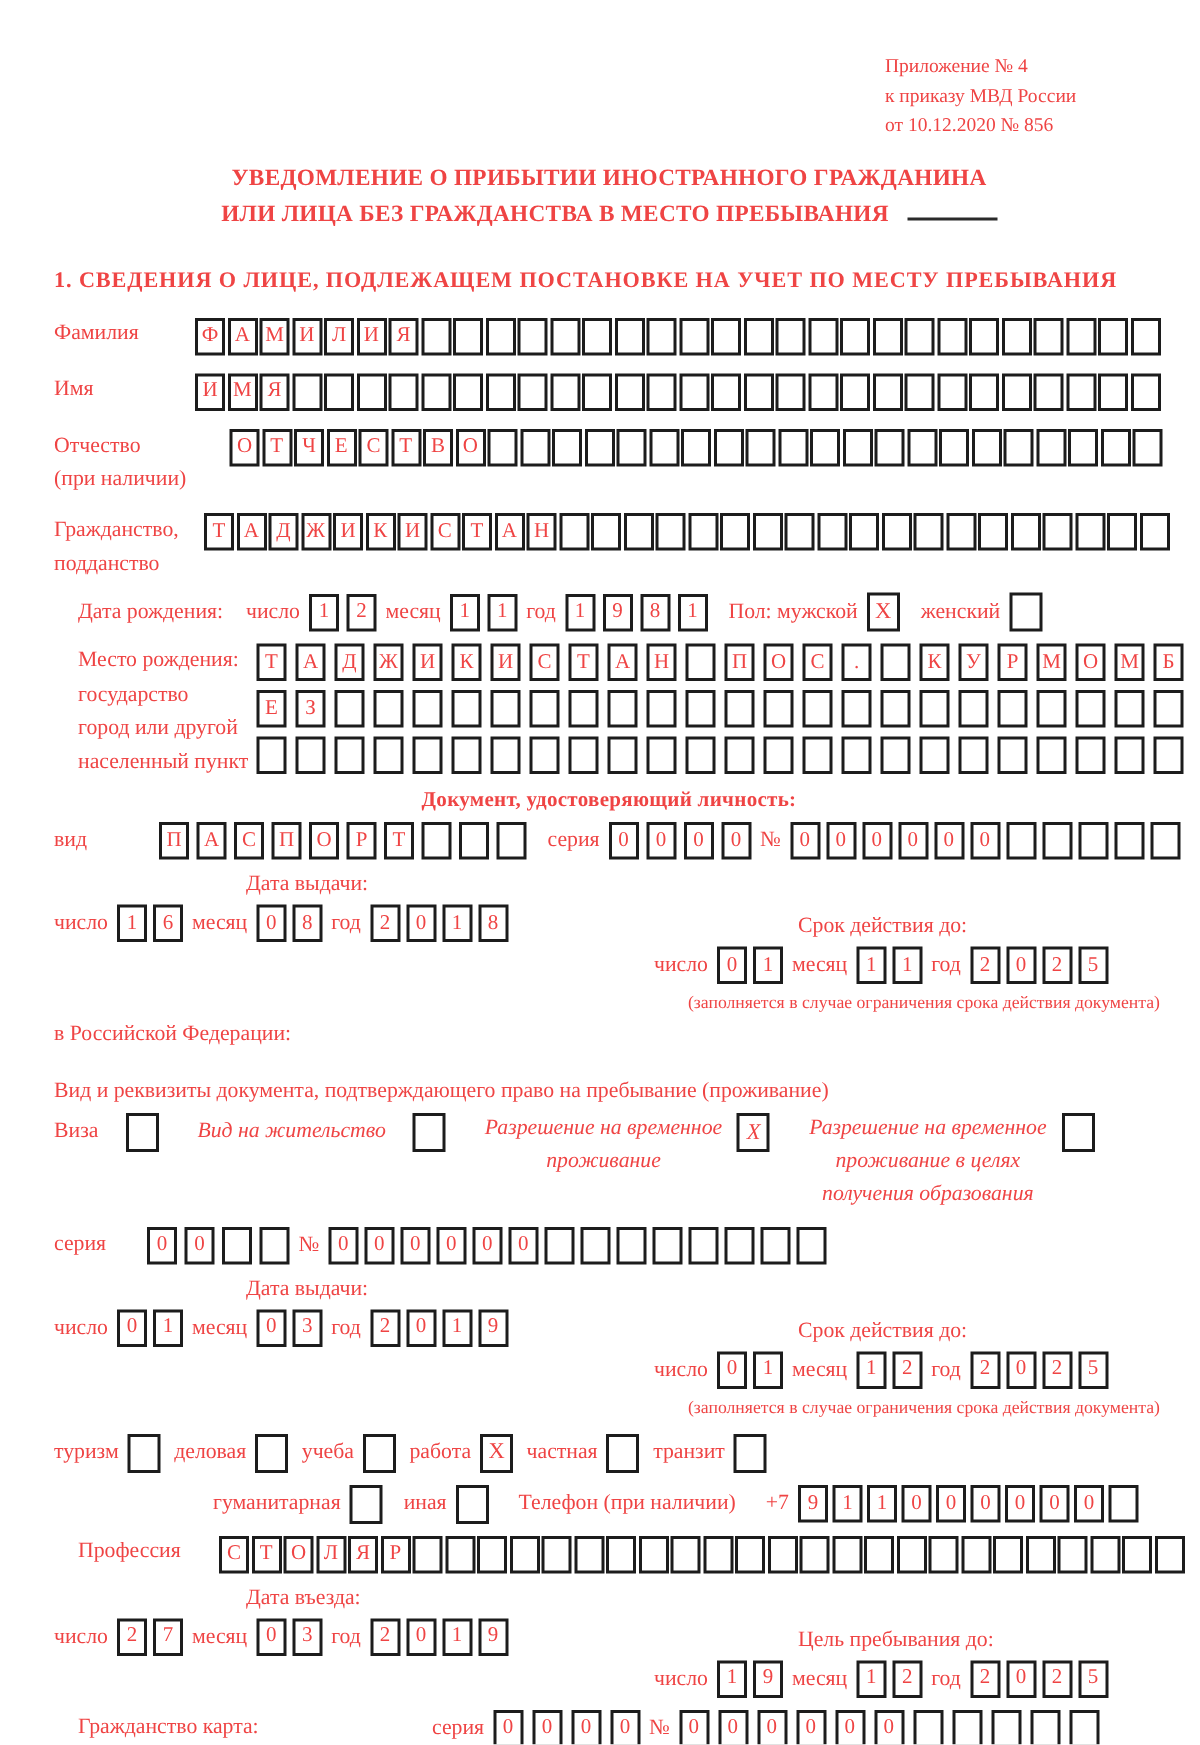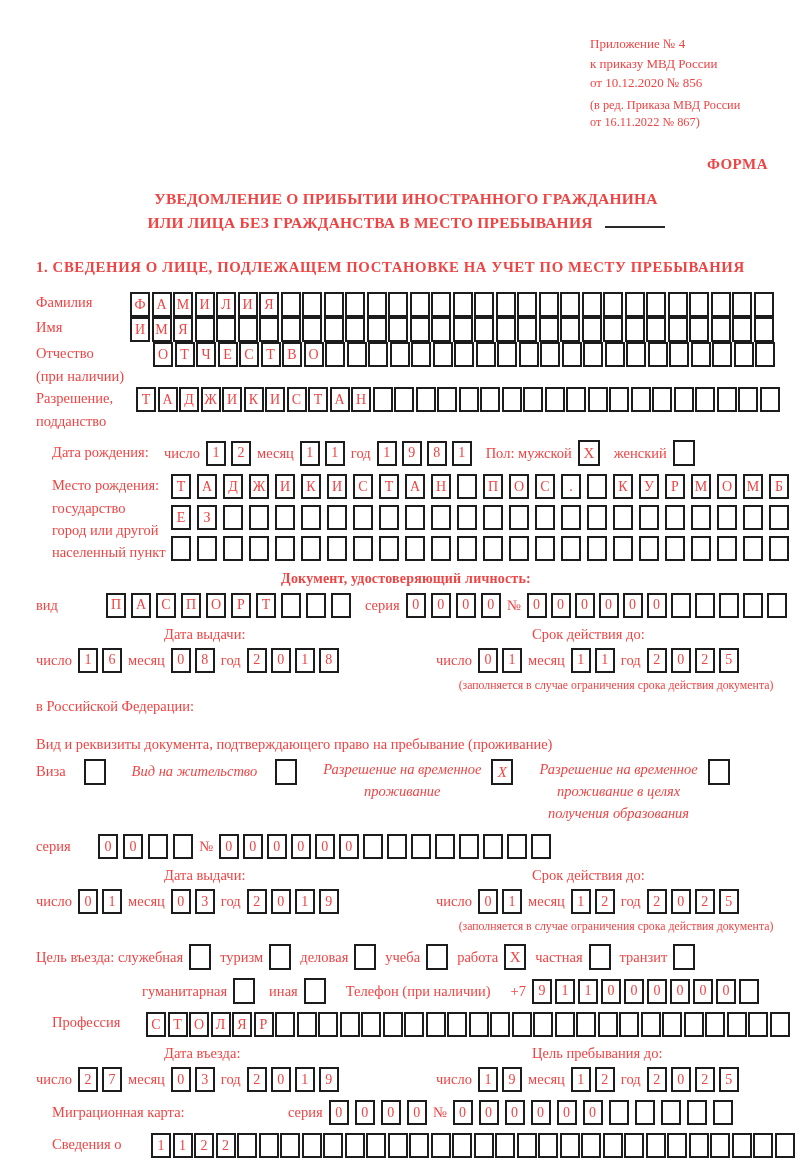--- a/index.html
+++ b/index.html
@@ -10,21 +10,21 @@
     padding:34px 24px 0 36px;
   }
   
   .appendix{width:186px;margin-left:auto;font-size:13px;line-height:1.5;}
   .amend{margin-top:4px;font-size:12.3px;line-height:1.45;}
   .forma{text-align:right;font-weight:bold;font-size:15px;margin-top:24px;padding-right:8px;letter-spacing:.5px;}
   .title{font-weight:bold;text-align:center;font-size:15.5px;margin-top:14px;line-height:1.55;letter-spacing:.2px;}
   .blank{display:inline-block;width:60px;border-bottom:2.5px solid #2a2a2a;margin-left:12px;vertical-align:baseline;}
   .sec1{font-weight:bold;font-size:14.8px;margin-top:24px;letter-spacing:.6px;white-space:nowrap;}
   
-  .frow{display:flex;align-items:flex-start;margin-top:0;}
+  .frow{display:flex;align-items:flex-start;margin-top:12px;}
   .aic{align-items:center;}
   .flabel{font-size:14.5px;line-height:1.5;flex:none;}
   .w70{width:70px;} .w94{width:94px;} .w100{width:100px;} .w117{width:117px;} .w119{width:119px;} .w99{width:99px;} .w230{width:230px;}
   .lbl2{line-height:1.55;}
   
   .cells{display:flex;flex:none;}
   .cell{
     width:20px;height:25px;box-sizing:border-box;border:2px solid #1c1c1c;background:#fff;
     display:flex;align-items:center;justify-content:center;font-size:14px;flex:none;
   }
@@ -38,21 +38,21 @@
   }
   .dlbl{font-size:14.5px;margin:0 6px;flex:none;}
   .ml0{margin-left:0;} .ml14{margin-left:14px;} .ml20{margin-left:20px;}
   
   .dual{margin-top:8px;}
   .dualcols{display:flex;align-items:flex-start;}
   .ddleft{width:400px;flex:none;}
   .ddright{flex:1;}
   .ddhead{font-size:14.5px;margin-bottom:5px;}
   .ddhead.hl{padding-left:128px;}
-  .ddhead.hr{padding-left:96px;}
+  .ddhead.hr{padding-left:96px;margin-top:28px;}
   .ddrow{display:flex;align-items:center;}
   .ddrow .dlbl:first-child{margin-left:0;}
   .note{font-size:11.8px;margin-top:5px;text-align:center;width:360px;}
   
   .introline{font-size:14.5px;margin-top:12px;line-height:1.8;}
   .optrow{display:flex;align-items:flex-start;margin-top:2px;}
   .opt{display:flex;align-items:flex-start;}
   .optlines{font-size:14.5px;text-align:center;line-height:1.5;}
   .opt .cbox{margin-left:10px;}
   .opt .slbl{font-size:14.5px;margin-right:8px;line-height:1.7;}
@@ -66,27 +66,22 @@
 </style>
 </head>
 <body>
 
 <div class="page">
 
   <div class="appendix">
     <div>Приложение № 4</div>
     <div>к приказу МВД России</div>
     <div>от 10.12.2020 № 856</div>
-    <div class="amend">
-      <div>(в ред. Приказа МВД России</div>
-      <div>от 16.11.2022 № 867)</div>
-    </div>
-  </div>
-
-  <div class="forma">ФОРМА</div>
+  </div>
+
 
   <div class="title">
     <div>УВЕДОМЛЕНИЕ О ПРИБЫТИИ ИНОСТРАННОГО ГРАЖДАНИНА</div>
     <div>
       <span>ИЛИ ЛИЦА БЕЗ ГРАЖДАНСТВА В МЕСТО ПРЕБЫВАНИЯ</span><span class="blank"></span>
     </div>
   </div>
 
   <div class="sec1">1. СВЕДЕНИЯ О ЛИЦЕ, ПОДЛЕЖАЩЕМ ПОСТАНОВКЕ НА УЧЕТ ПО МЕСТУ ПРЕБЫВАНИЯ</div>
 
@@ -195,21 +190,21 @@
         <div class="cell"></div>
         <div class="cell"></div>
         <div class="cell"></div>
         <div class="cell"></div>
         <div class="cell"></div>
       </div>
   </div>
 
   <div class="frow">
     <div class="flabel w100 lbl2">
-      <div>Разрешение,</div>
+      <div>Гражданство,</div>
       <div>подданство</div>
     </div>
     <div class="cells g15">
         <div class="cell">Т</div>
         <div class="cell">А</div>
         <div class="cell">Д</div>
         <div class="cell">Ж</div>
         <div class="cell">И</div>
         <div class="cell">К</div>
         <div class="cell">И</div>
@@ -543,24 +538,20 @@
               <div class="cell">5</div>
             </div>
         </div>
         <div class="note">(заполняется в случае ограничения срока действия документа)</div>
       </div>
     </div>
   </div>
 
   <div class="frow aic mt10">
     <div class="pair">
-      <span>Цель въезда: служебная</span>
-      <div class="cbox"></div>
-    </div>
-    <div class="pair">
       <span>туризм</span>
       <div class="cbox"></div>
     </div>
     <div class="pair">
       <span>деловая</span>
       <div class="cbox"></div>
     </div>
     <div class="pair">
       <span>учеба</span>
       <div class="cbox"></div>
@@ -683,21 +674,21 @@
               <div class="cell">0</div>
               <div class="cell">2</div>
               <div class="cell">5</div>
             </div>
         </div>
       </div>
     </div>
   </div>
 
   <div class="frow aic mt8">
-    <span class="flabel w230">Миграционная карта:</span>
+    <span class="flabel w230">Гражданство карта:</span>
     <span class="dlbl">серия</span>
     <div class="cells g6">
         <div class="cell">0</div>
         <div class="cell">0</div>
         <div class="cell">0</div>
         <div class="cell">0</div>
       </div>
     <span class="dlbl">№</span>
     <div class="cells g6">
         <div class="cell">0</div>

